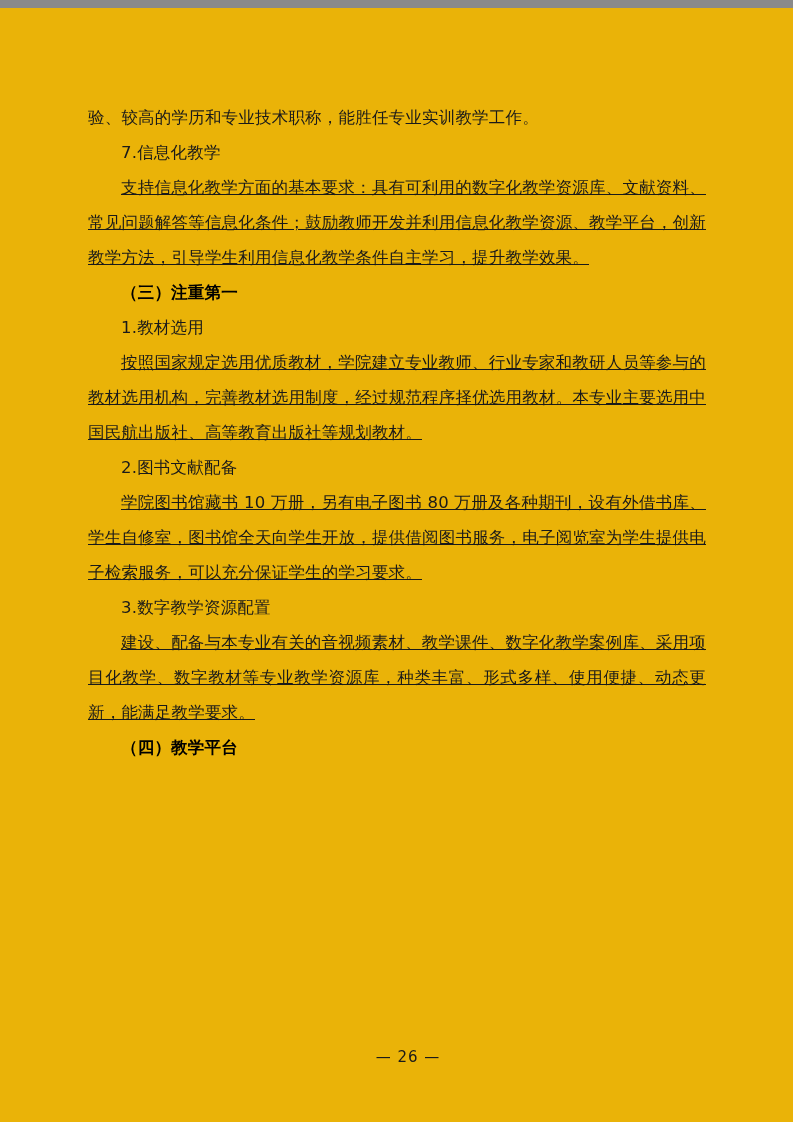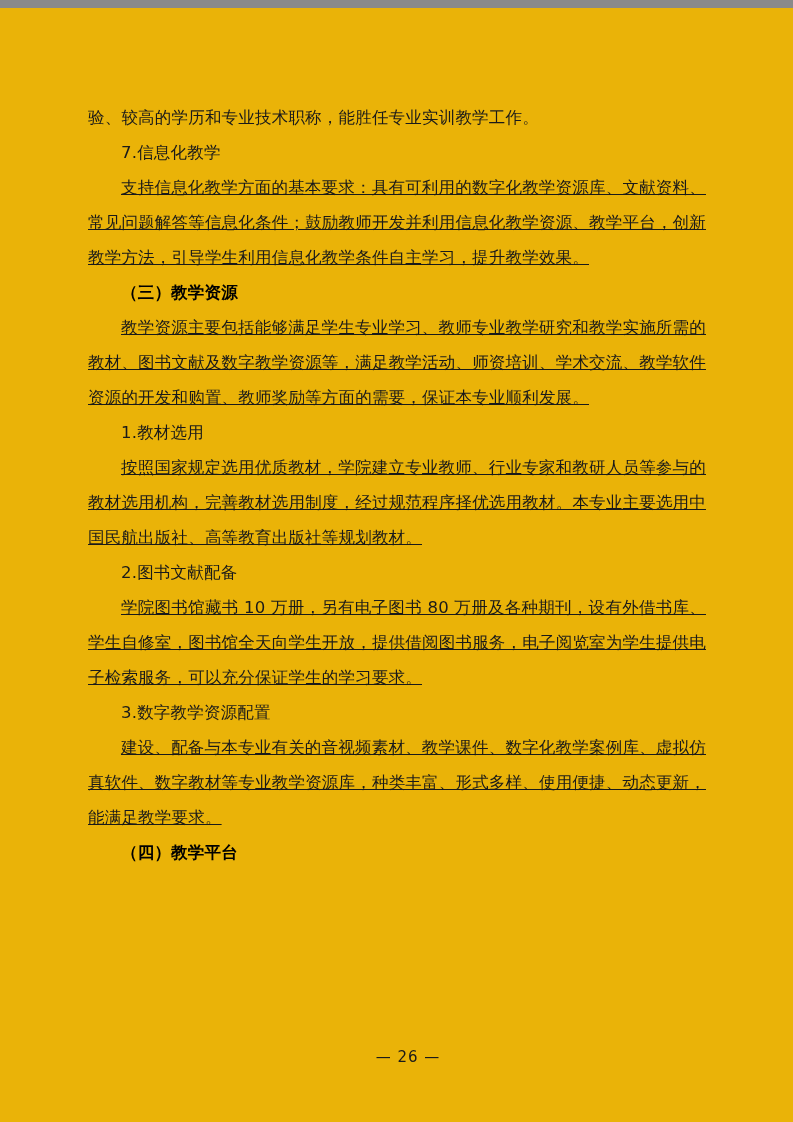--- a/index.html
+++ b/index.html
@@ -75,35 +75,34 @@
 
 <div class="page">
   <div class="content">
 
     <p class="para">验、较高的学历和专业技术职称，能胜任专业实训教学工作。</p>
 
     <p class="subheading">7.信息化教学</p>
 
     <p class="para indent2">支持信息化教学方面的基本要求：具有可利用的数字化教学资源库、文献资料、常见问题解答等信息化条件；鼓励教师开发并利用信息化教学资源、教学平台，创新教学方法，引导学生利用信息化教学条件自主学习，提升教学效果。</p>
 
-    <p class="heading">（三）教学资源</p>
+    <p class="heading">（三）注重第一</p>
 
-    <p class="para indent2">教学资源主要包括能够满足学生专业学习、教师专业教学研究和教学实施所需的教材、图书文献及数字教学资源等，满足教学活动、师资培训、学术交流、教学软件资源的开发和购置、教师奖励等方面的需要，保证本专业顺利发展。</p>
 
     <p class="subheading">1.教材选用</p>
 
     <p class="para indent2">按照国家规定选用优质教材，学院建立专业教师、行业专家和教研人员等参与的教材选用机构，完善教材选用制度，经过规范程序择优选用教材。本专业主要选用中国民航出版社、高等教育出版社等规划教材。</p>
 
     <p class="subheading">2.图书文献配备</p>
 
     <p class="para indent2">学院图书馆藏书 10 万册，另有电子图书 80 万册及各种期刊，设有外借书库、学生自修室，图书馆全天向学生开放，提供借阅图书服务，电子阅览室为学生提供电子检索服务，可以充分保证学生的学习要求。</p>
 
     <p class="subheading">3.数字教学资源配置</p>
 
-    <p class="para indent2">建设、配备与本专业有关的音视频素材、教学课件、数字化教学案例库、虚拟仿真软件、数字教材等专业教学资源库，种类丰富、形式多样、使用便捷、动态更新，能满足教学要求。</p>
+    <p class="para indent2">建设、配备与本专业有关的音视频素材、教学课件、数字化教学案例库、采用项目化教学、数字教材等专业教学资源库，种类丰富、形式多样、使用便捷、动态更新，能满足教学要求。</p>
 
     <p class="heading">（四）教学平台</p>
 
 
   </div>
 
   <div class="footer">— 26 —</div>
 </div>
 
 </body></html>

